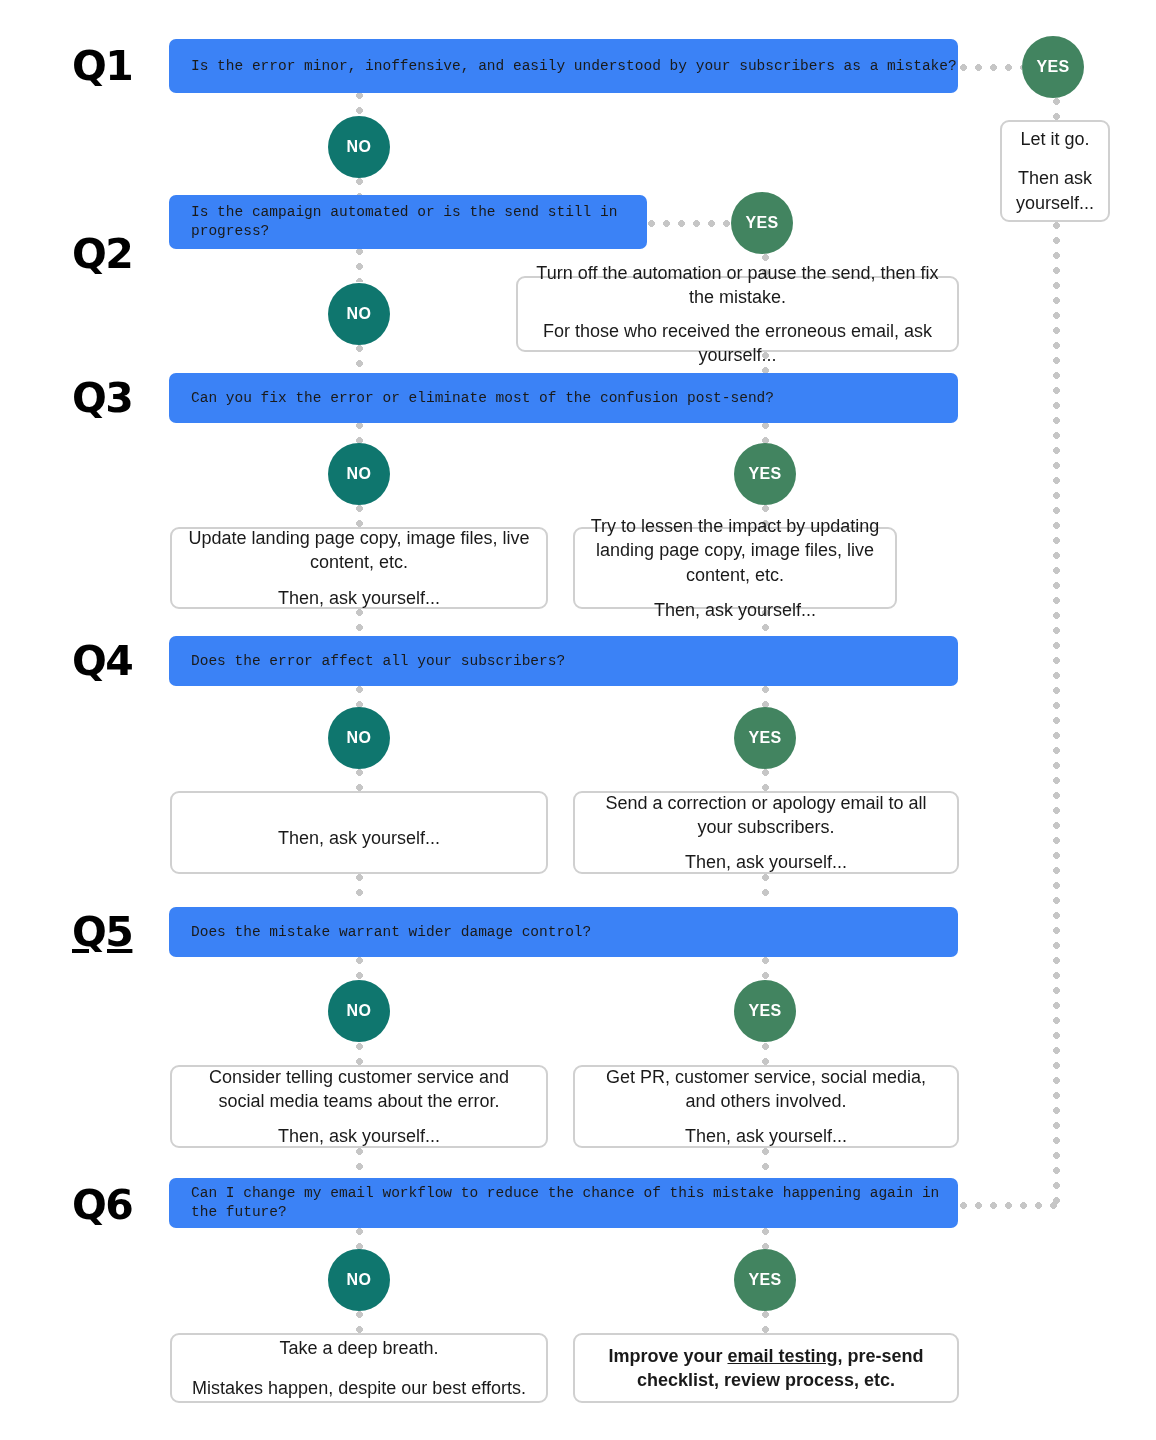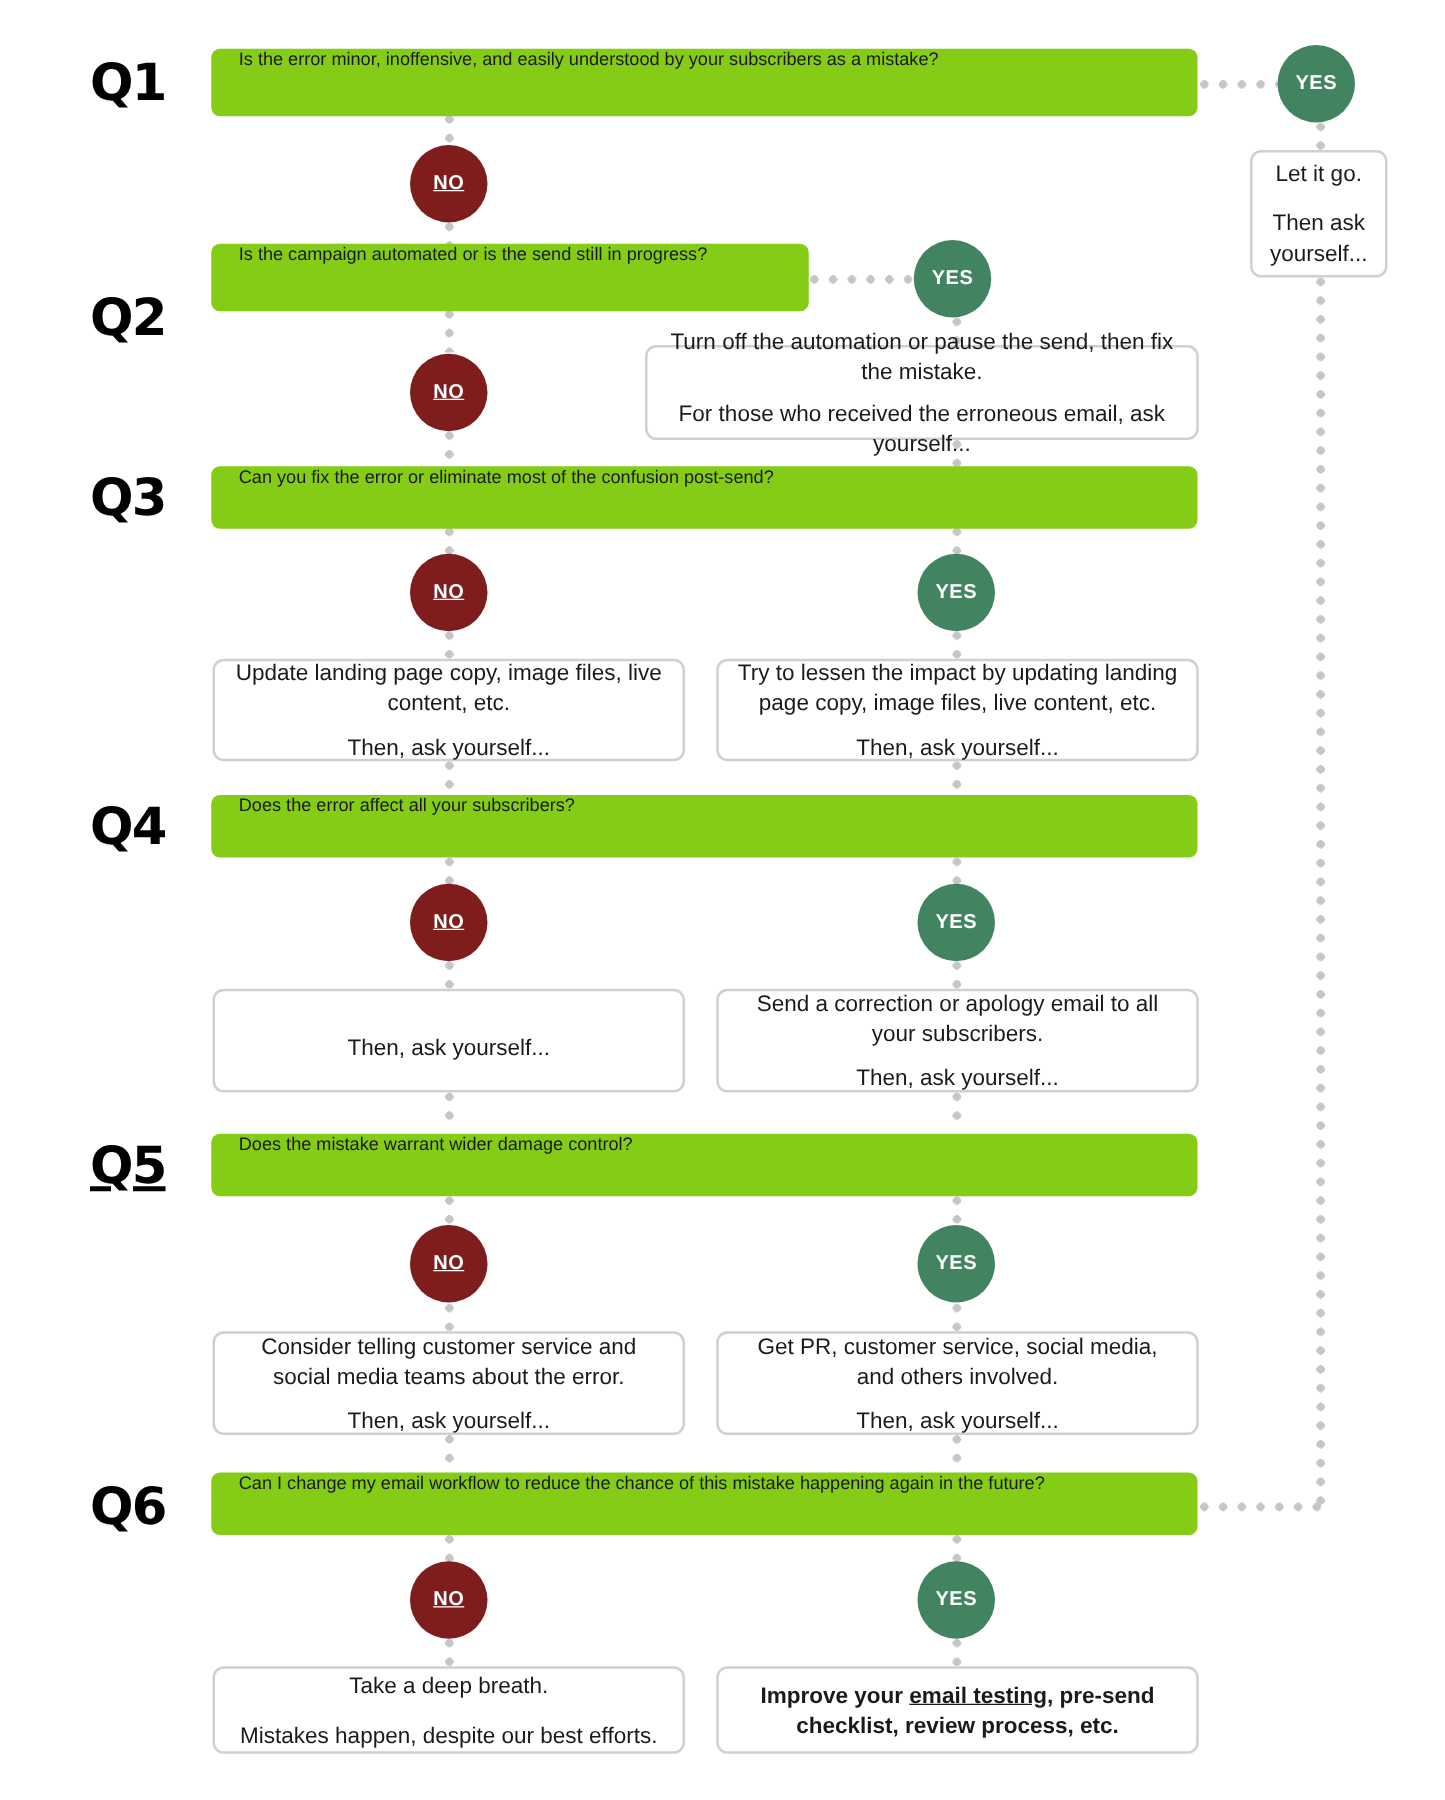--- a/index.html
+++ b/index.html
@@ -24,24 +24,25 @@
     font-weight: 700;
     font-size: 41px;
     letter-spacing: -1.5px;
     color: #000000;
     line-height: 1;
   }
 
   
   .qbar {
     position: absolute;
-    background: #84cc16;
+    background: #3b82f6;
     border-radius: 7px;
     display: flex;
-    align-items: flex-start;
+    align-items: center;
+    font-family: Liberation Mono, monospace;
   }
   .qbar .qtext {
     font-size: 14.5px;
     color: #1a1a1a;
     padding-left: 22px;
     line-height: 1.3;
   }
 
   
   .obox {
@@ -74,21 +75,21 @@
     height: 62px;
     border-radius: 50%;
     display: flex;
     align-items: center;
     justify-content: center;
     color: #ffffff;
     font-weight: 700;
     font-size: 16px;
     letter-spacing: 0.4px;
   }
-  .circle.no  { background: #7f1d1d; text-decoration: underline; }
+  .circle.no  { background: #0f766e; }
   .circle.yes { background: #428460; }
 
   
   .dotv {
     position: absolute;
     width: 7px;
     background-image: radial-gradient(circle at 3.5px 3.5px, #c6c6c6 3.2px, rgba(0,0,0,0) 3.4px);
     background-size: 7px 15px;
     background-repeat: repeat-y;
   }
@@ -192,21 +193,21 @@
   <div class="circle no" style="left:328px; top:443px;">
     <span>NO</span>
   </div>
   <div class="circle yes" style="left:734px; top:443px;">
     <span>YES</span>
   </div>
   <div class="obox" style="left:170px; top:527px; width:378px; height:82px;">
     <span class="line">Update landing page copy, image files, live content, etc.</span>
     <span class="line" style="margin-top:11px;">Then, ask yourself...</span>
   </div>
-  <div class="obox" style="left:573px; top:527px; width:386px; height:82px;">
+  <div class="obox" style="left:573px; top:527px; width:324px; height:82px;">
     <span class="line">Try to lessen the impact by updating landing page copy, image files, live content, etc.</span>
     <span class="line" style="margin-top:11px;">Then, ask yourself...</span>
   </div>
 
   <div class="qlabel" style="left:72px; top:641px;">Q4</div>
   <div class="qbar" style="left:169px; top:636px; width:789px; height:50px;">
     <span class="qtext">Does the error affect all your subscribers?</span>
   </div>
   <div class="circle no" style="left:328px; top:707px;">
     <span>NO</span>

